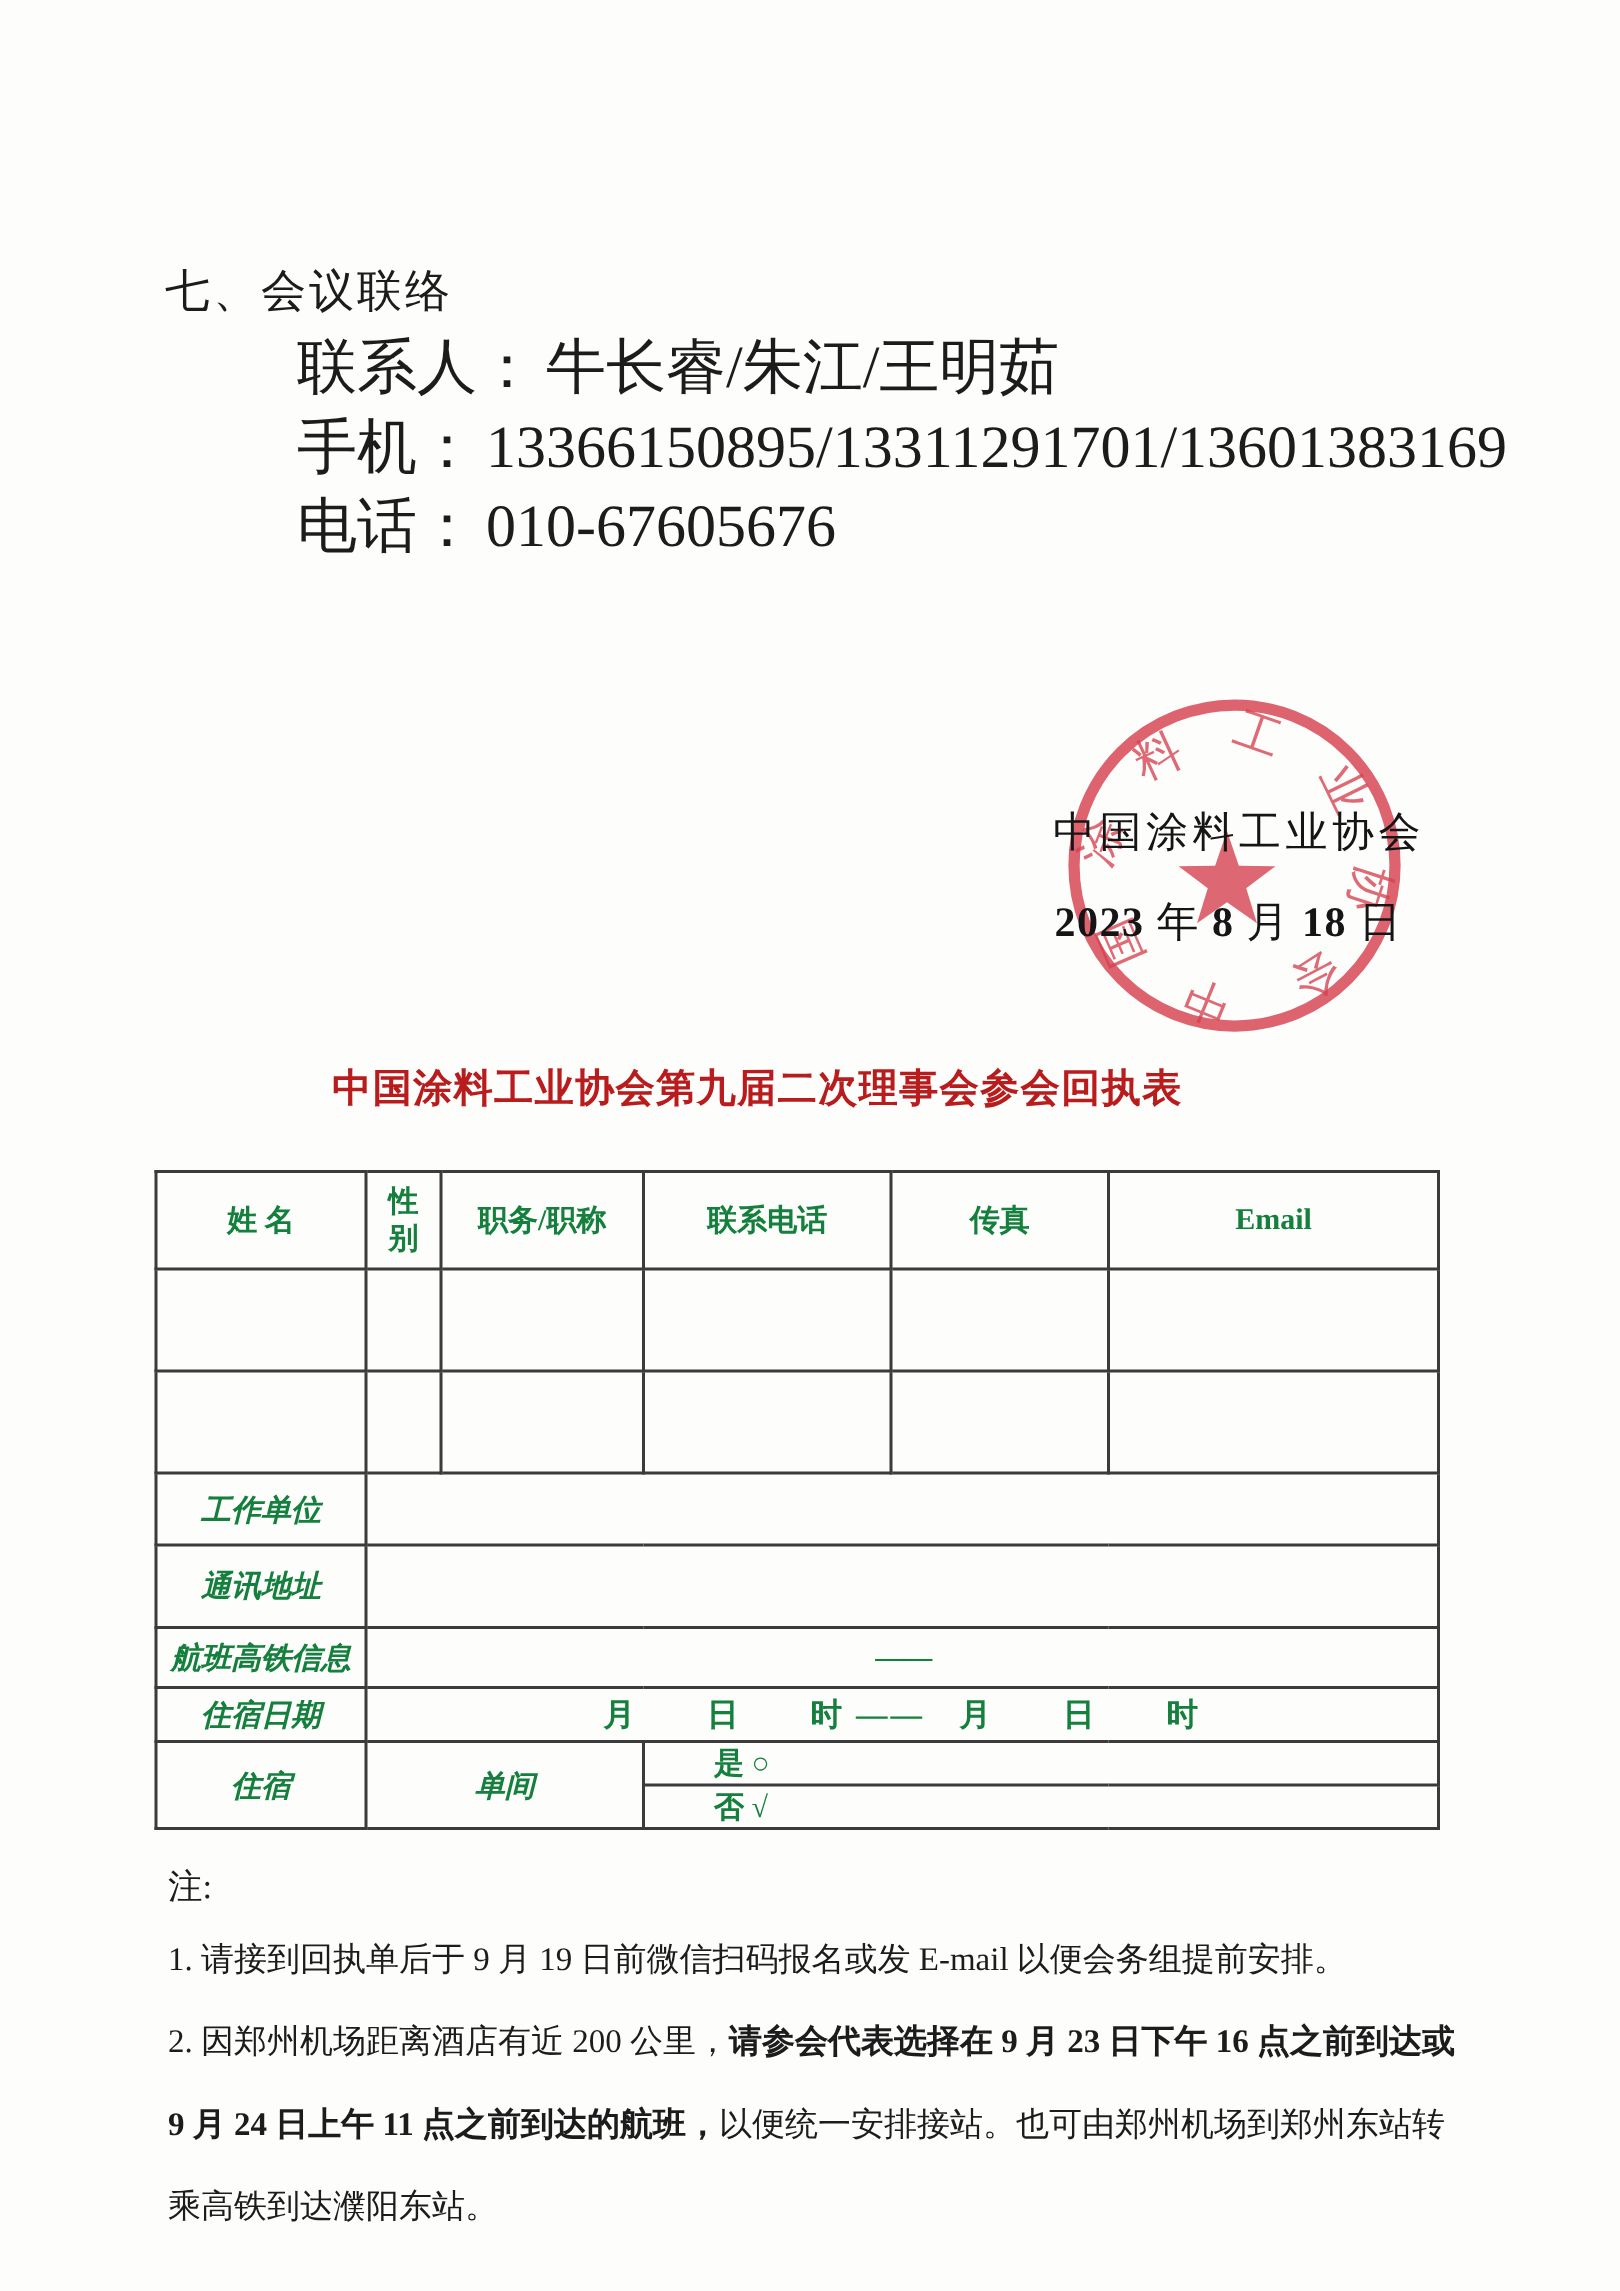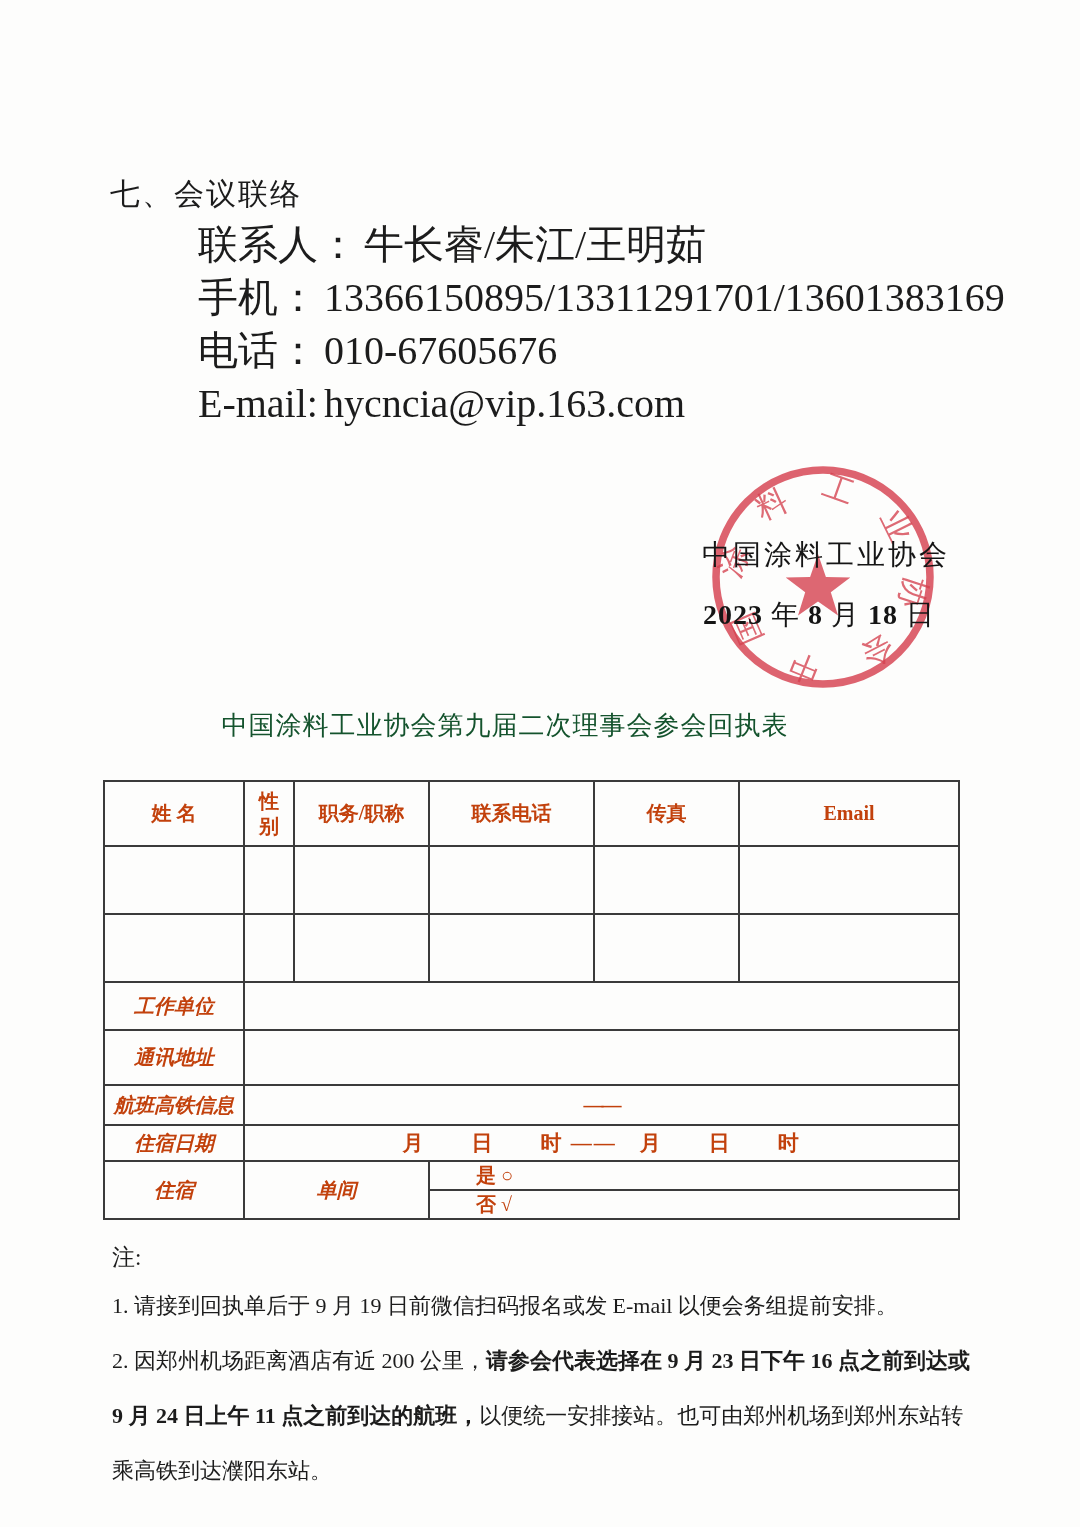--- a/index.html
+++ b/index.html
@@ -21,28 +21,28 @@
   .seal-ring-text {
     font-size:31px; letter-spacing:30px; opacity:.78;
     font-family:"Liberation Serif","DejaVu Serif",serif;
   }
   .stamp-text { position:absolute; z-index:2; font-size:28px; white-space:nowrap; color:#151515; }
   .stamp-org { left:702px; top:536px; letter-spacing:3px; }
   .stamp-date { left:703px; top:596px; letter-spacing:1px; }
 
   .form-title {
     position:absolute; left:0; top:708px; width:1010px;
-    text-align:center; font-size:26px; font-weight:400; letter-spacing:1px;
-    font-family:"Liberation Sans","DejaVu Sans",sans-serif; color:#14532d;
+    text-align:center; font-size:26px; font-weight:700; letter-spacing:1px;
+    font-family:"Liberation Sans","DejaVu Sans",sans-serif; color:#b91c1c;
   }
 
   table.reply-table {
     position:absolute; left:103px; top:780px;
     border-collapse:collapse; table-layout:fixed; width:855px;
-    font-size:20px; color:#c2410c;
+    font-size:20px; color:#15803d;
   }
   .reply-table td, .reply-table th {
     border:2px solid #3b3b3b; padding:0;
     text-align:center; vertical-align:middle;
     overflow:hidden;
   }
   .reply-table th { font-weight:700; font-size:20px; }
   tr.h65{height:65px} tr.h68{height:68px} tr.h48{height:48px}
   tr.h55{height:55px} tr.h40{height:40px} tr.h49{height:36px}
   tr.h29{height:29px} tr.h28{height:28px}
@@ -66,23 +66,20 @@
 
   <div class="contact-block">
     <div class="contact-line">
       <span>联系人：</span><span class="val">牛长睿/朱江/王明茹</span>
     </div>
     <div class="contact-line">
       <span>手机：</span><span class="val">13366150895/13311291701/13601383169</span>
     </div>
     <div class="contact-line">
       <span>电话：</span><span class="val">010-67605676</span>
-    </div>
-    <div class="contact-line">
-      <span>E-mail:</span><span class="val">hycncia@vip.163.com</span>
     </div>
   </div>
 
   <svg class="seal-svg" width="265" height="262" viewBox="0 0 265 262">
     <circle cx="133" cy="129" r="107" fill="none" stroke-width="7.5" opacity="0.82" stroke="#d5414f"></circle>
     <path id="sealArc" d="M 133 210 A 79 79 0 1 1 133 52 A 79 79 0 1 1 133 210" fill="none"></path>
     <text class="seal-ring-text" fill="#d5414f">
       <textPath href="#sealArc" startOffset="0">中国涂料工业协会</textPath>
     </text>
     <polygon opacity="0.8" points="128,106 135.9,129.1 160.3,129.5 140.8,144.2 148,167.5 128,153.5 108,167.5 115.2,144.2 95.7,129.5 120.1,129.1" fill="#d5414f"></polygon>

